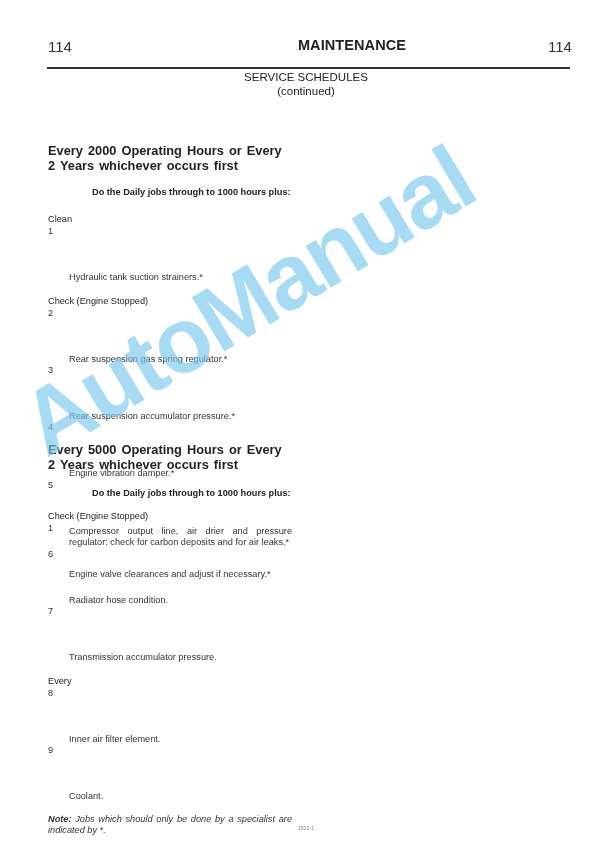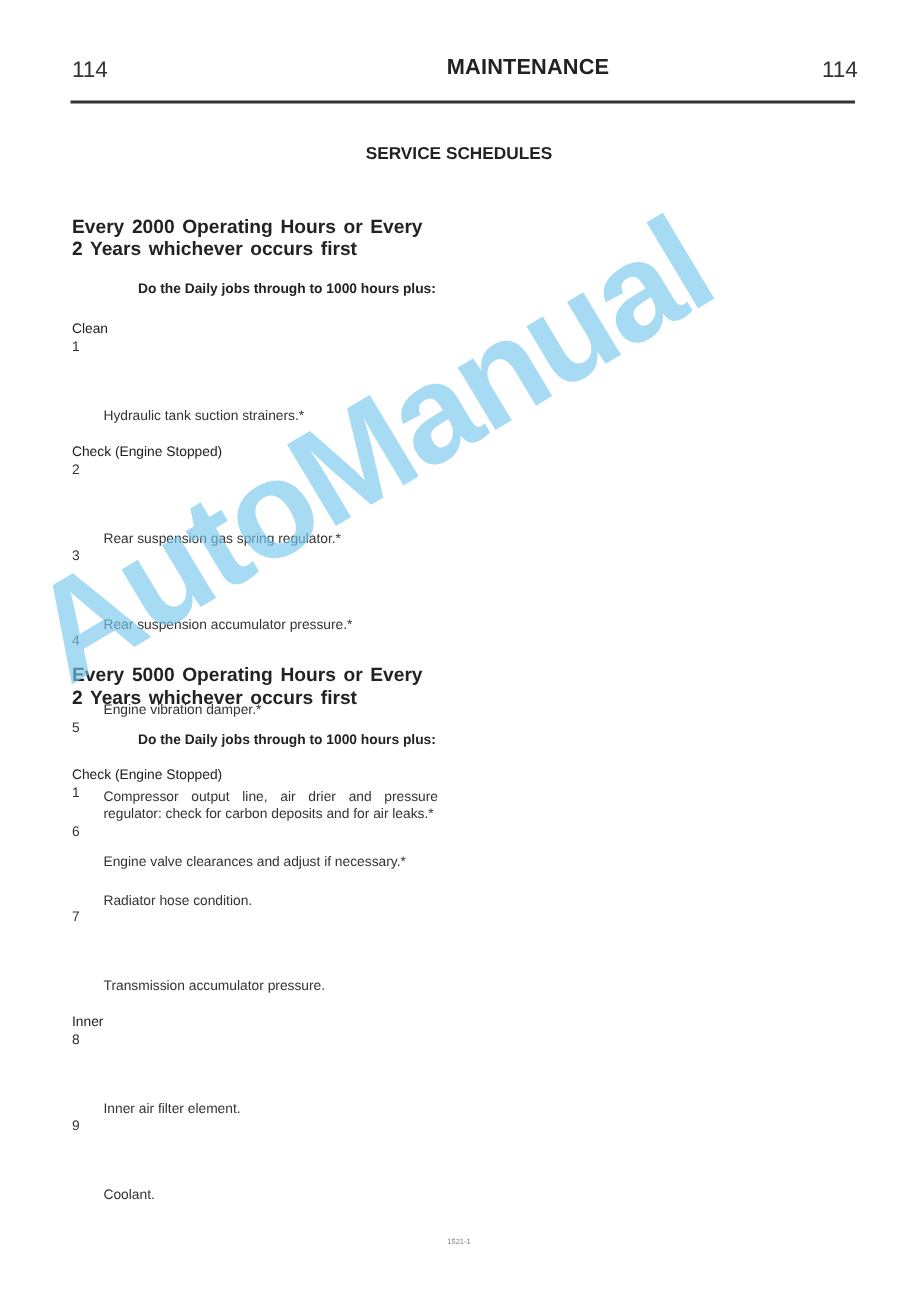--- a/index.html
+++ b/index.html
@@ -6,22 +6,22 @@
     body {
       width: 612px; height: 866px; background: #ffffff; position: relative; overflow: hidden;
       font-family: "Liberation Sans", sans-serif; color: #222;
     }
     .page-num { position: absolute; top: 38px; font-size: 15px; color: #333; }
     .page-num.left { left: 48px; }
     .page-num.right { left: 548px; }
     .header-title { position: absolute; top: 37px; left: 0; width: 612px; text-align: center;
       font-size: 14.5px; font-weight: bold; color: #222; letter-spacing: 0.1px; padding-left: 46px; }
     .rule { position: absolute; top: 67px; left: 47px; width: 523px; height: 2px; background: #333; }
-    .sec-title { position: absolute; top: 96px; left: 0; width: 612px; text-align: center;
-      font-size: 11.5px; font-weight: bold; line-height: 14px; color: #222; }
+    .sec-title { position: absolute; top: 70px; left: 0; width: 612px; text-align: center;
+      font-size: 11.5px; font-weight: normal; line-height: 14px; color: #222; }
     .col { position: absolute; left: 48px; width: 244px; font-size: 9.2px; line-height: 11.4px; color: #333; }
     .h2 { font-size: 12.8px; font-weight: bold; line-height: 15px; color: #222; word-spacing: 1.5px; }
     .lead { font-weight: bold; margin-top: 12px; color: #222; margin-left: 44px; }
     .group-title { font-weight: normal; margin-top: 13px; color: #222; }
     .item { display: flex; }
     .item .num { width: 21px; flex: none; }
     .item .txt { flex: 1; text-align: justify; margin-top: 46px; }
     .note { margin-top: 11px; font-style: italic; text-align: justify; }
     .note b { font-style: italic; }
     .footer { position: absolute; top: 825px; left: 0; width: 612px; text-align: center; font-size: 5px; color: #777; }
@@ -32,20 +32,21 @@
 </head>
 <body>
 
 <div class="page-num left">114</div>
 <div class="header-title">MAINTENANCE</div>
 <div class="page-num right">114</div>
 <div class="rule"></div>
 
 <div class="sec-title">
   <div>SERVICE SCHEDULES</div>
+  <div>(continued)</div>
 </div>
 
 <div class="col" style="top:143px;">
   <div class="h2">Every 2000 Operating Hours or Every 2 Years whichever occurs first</div>
   <div class="lead" style="margin-top:14px;">Do the Daily jobs through to 1000 hours plus:</div>
 
   <div class="group-title" style="margin-top:16px;">Clean</div>
   <div class="item">
     <span class="num">1</span>
     <span class="txt">Hydraulic tank suction strainers.*</span>
@@ -70,30 +71,33 @@
   </div>
   <div class="item">
     <span class="num">6</span>
     <span class="txt">Radiator hose condition.</span>
   </div>
   <div class="item">
     <span class="num">7</span>
     <span class="txt">Transmission accumulator pressure.</span>
   </div>
 
-  <div class="group-title">Inner</div>
+  <div class="group-title">Every</div>
   <div class="item">
     <span class="num">8</span>
     <span class="txt">Inner air filter element.</span>
   </div>
   <div class="item">
     <span class="num">9</span>
     <span class="txt">Coolant.</span>
   </div>
 
+  <div class="note">
+    <b>Note:</b><span> Jobs which should only be done by a specialist are indicated by *.</span>
+  </div>
 </div>
 
 <div class="col" style="top:442px;">
   <div class="h2">Every 5000 Operating Hours or Every 2 Years whichever occurs first</div>
   <div class="lead" style="margin-top:16px;">Do the Daily jobs through to 1000 hours plus:</div>
   <div class="group-title" style="margin-top:12px;">Check (Engine Stopped)</div>
   <div class="item">
     <span class="num">1</span>
     <span class="txt">Engine valve clearances and adjust if necessary.*</span>
   </div>

